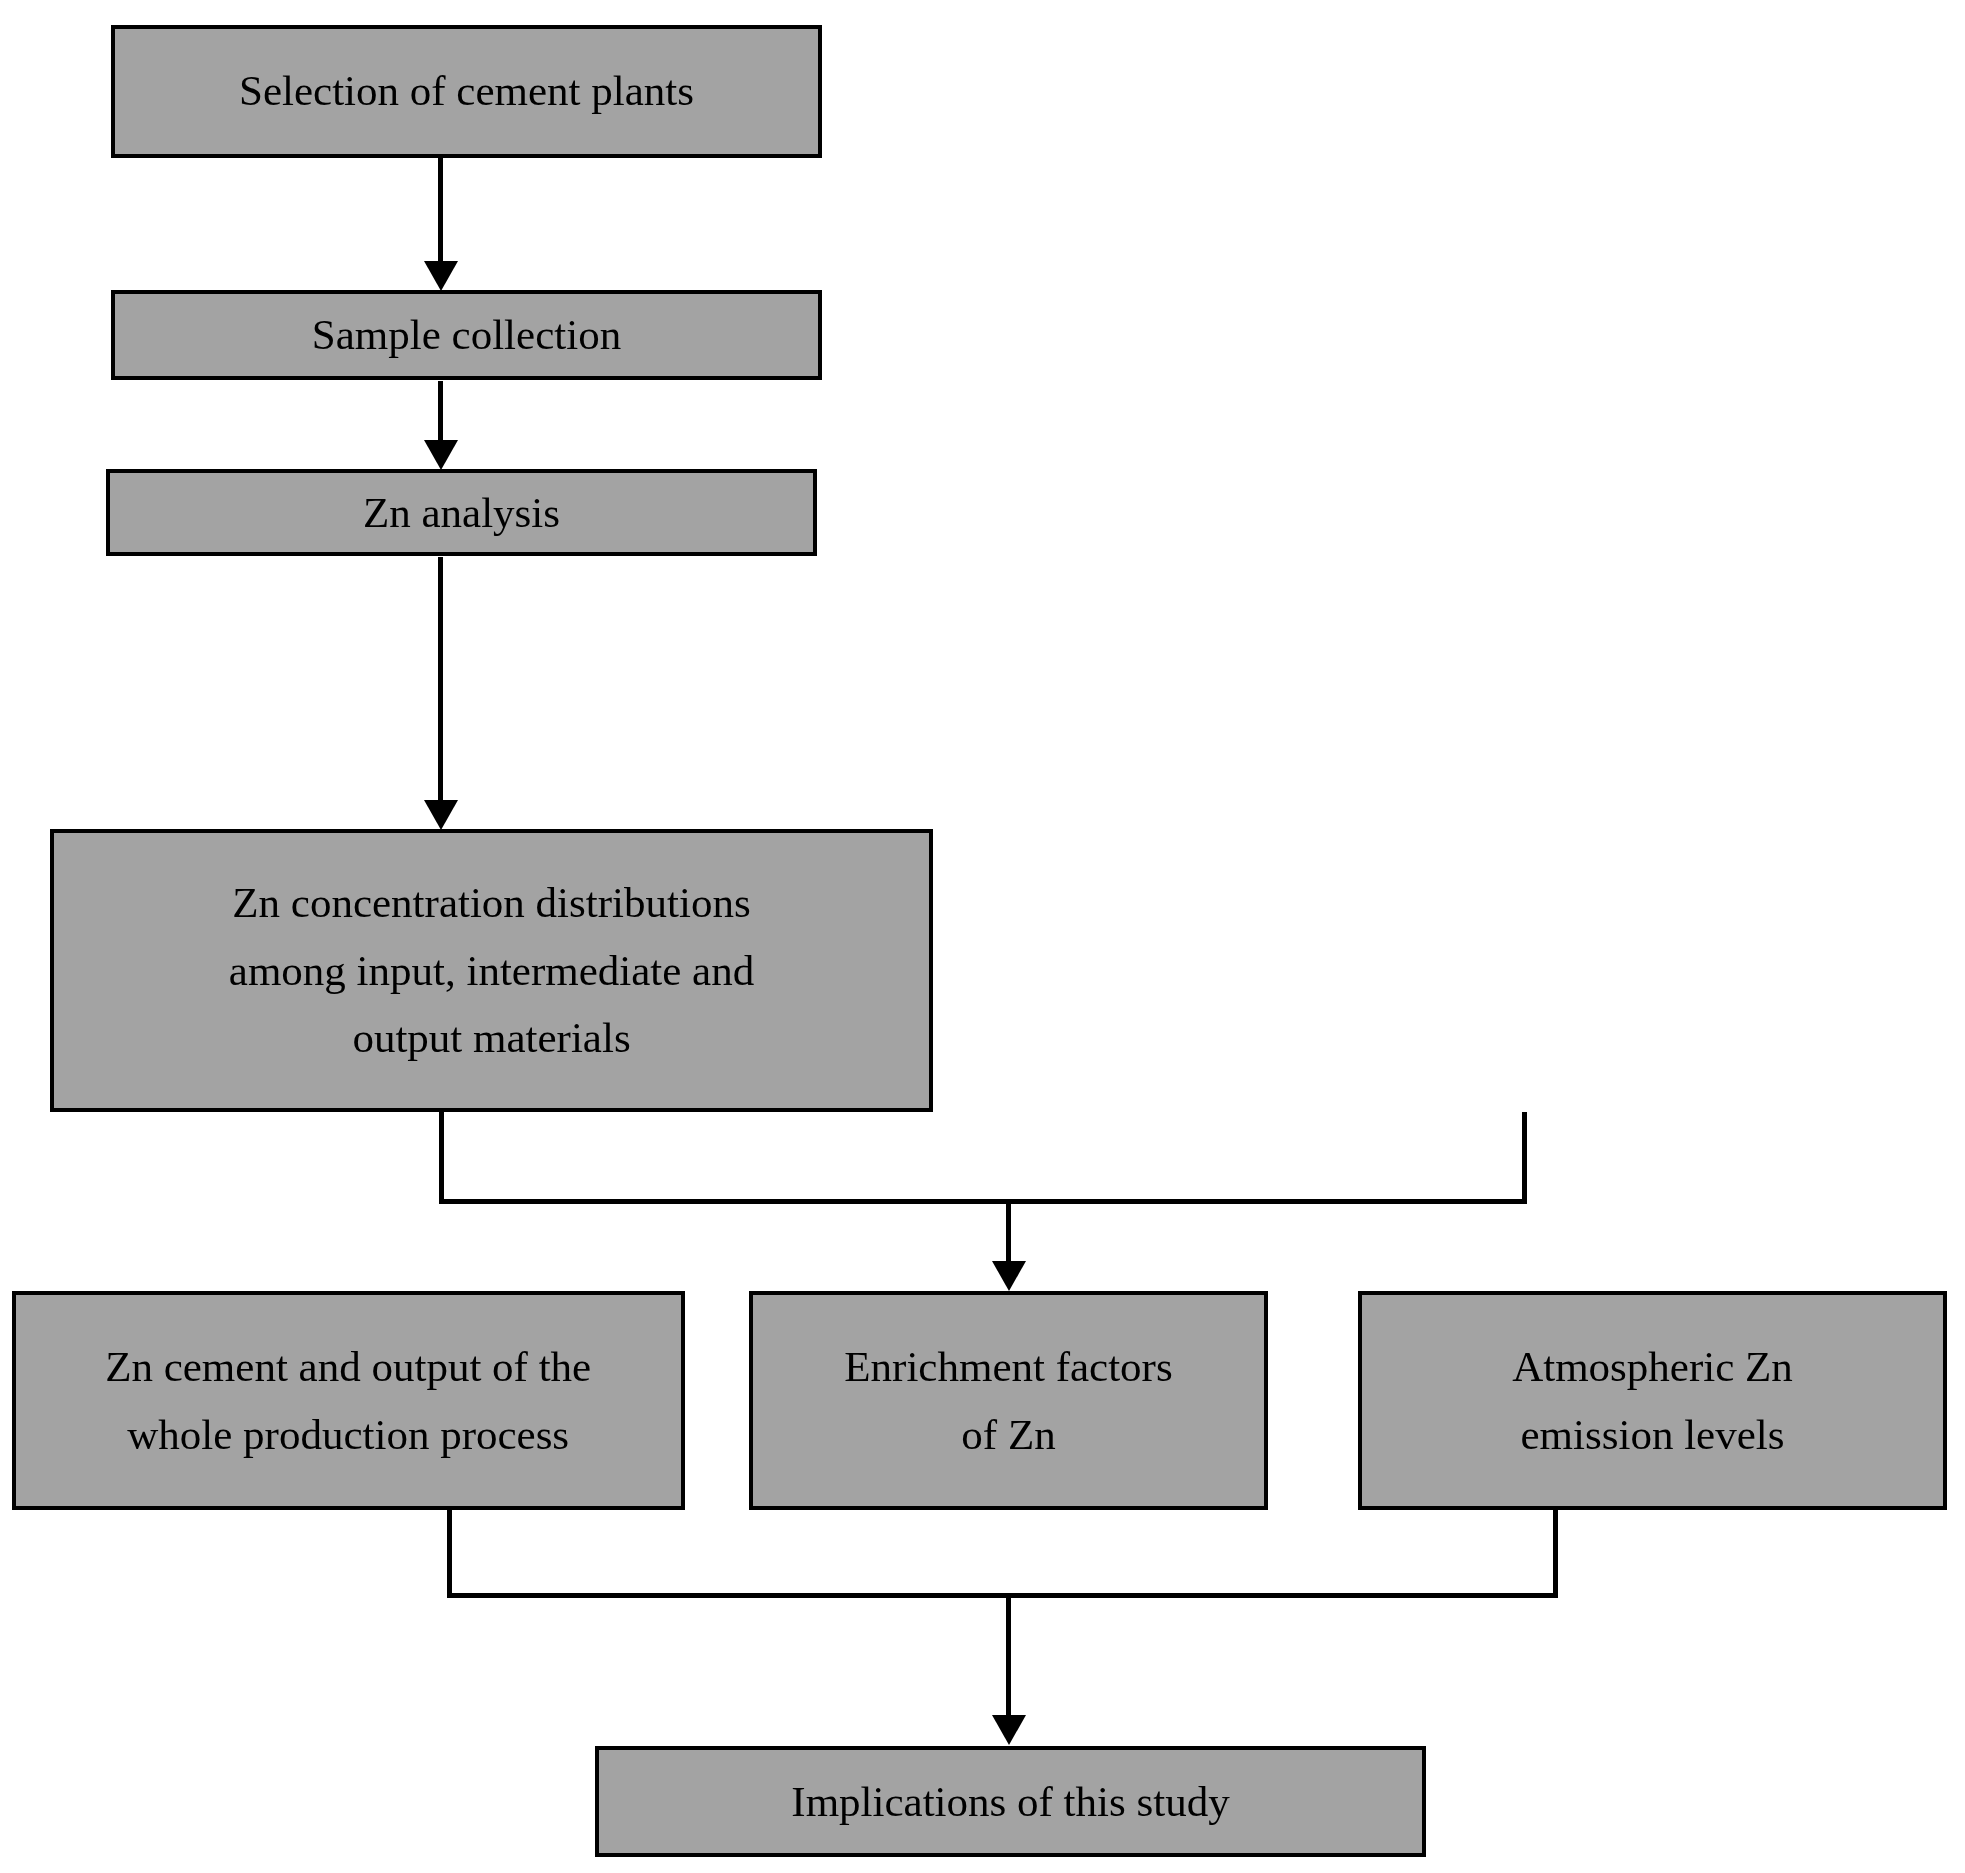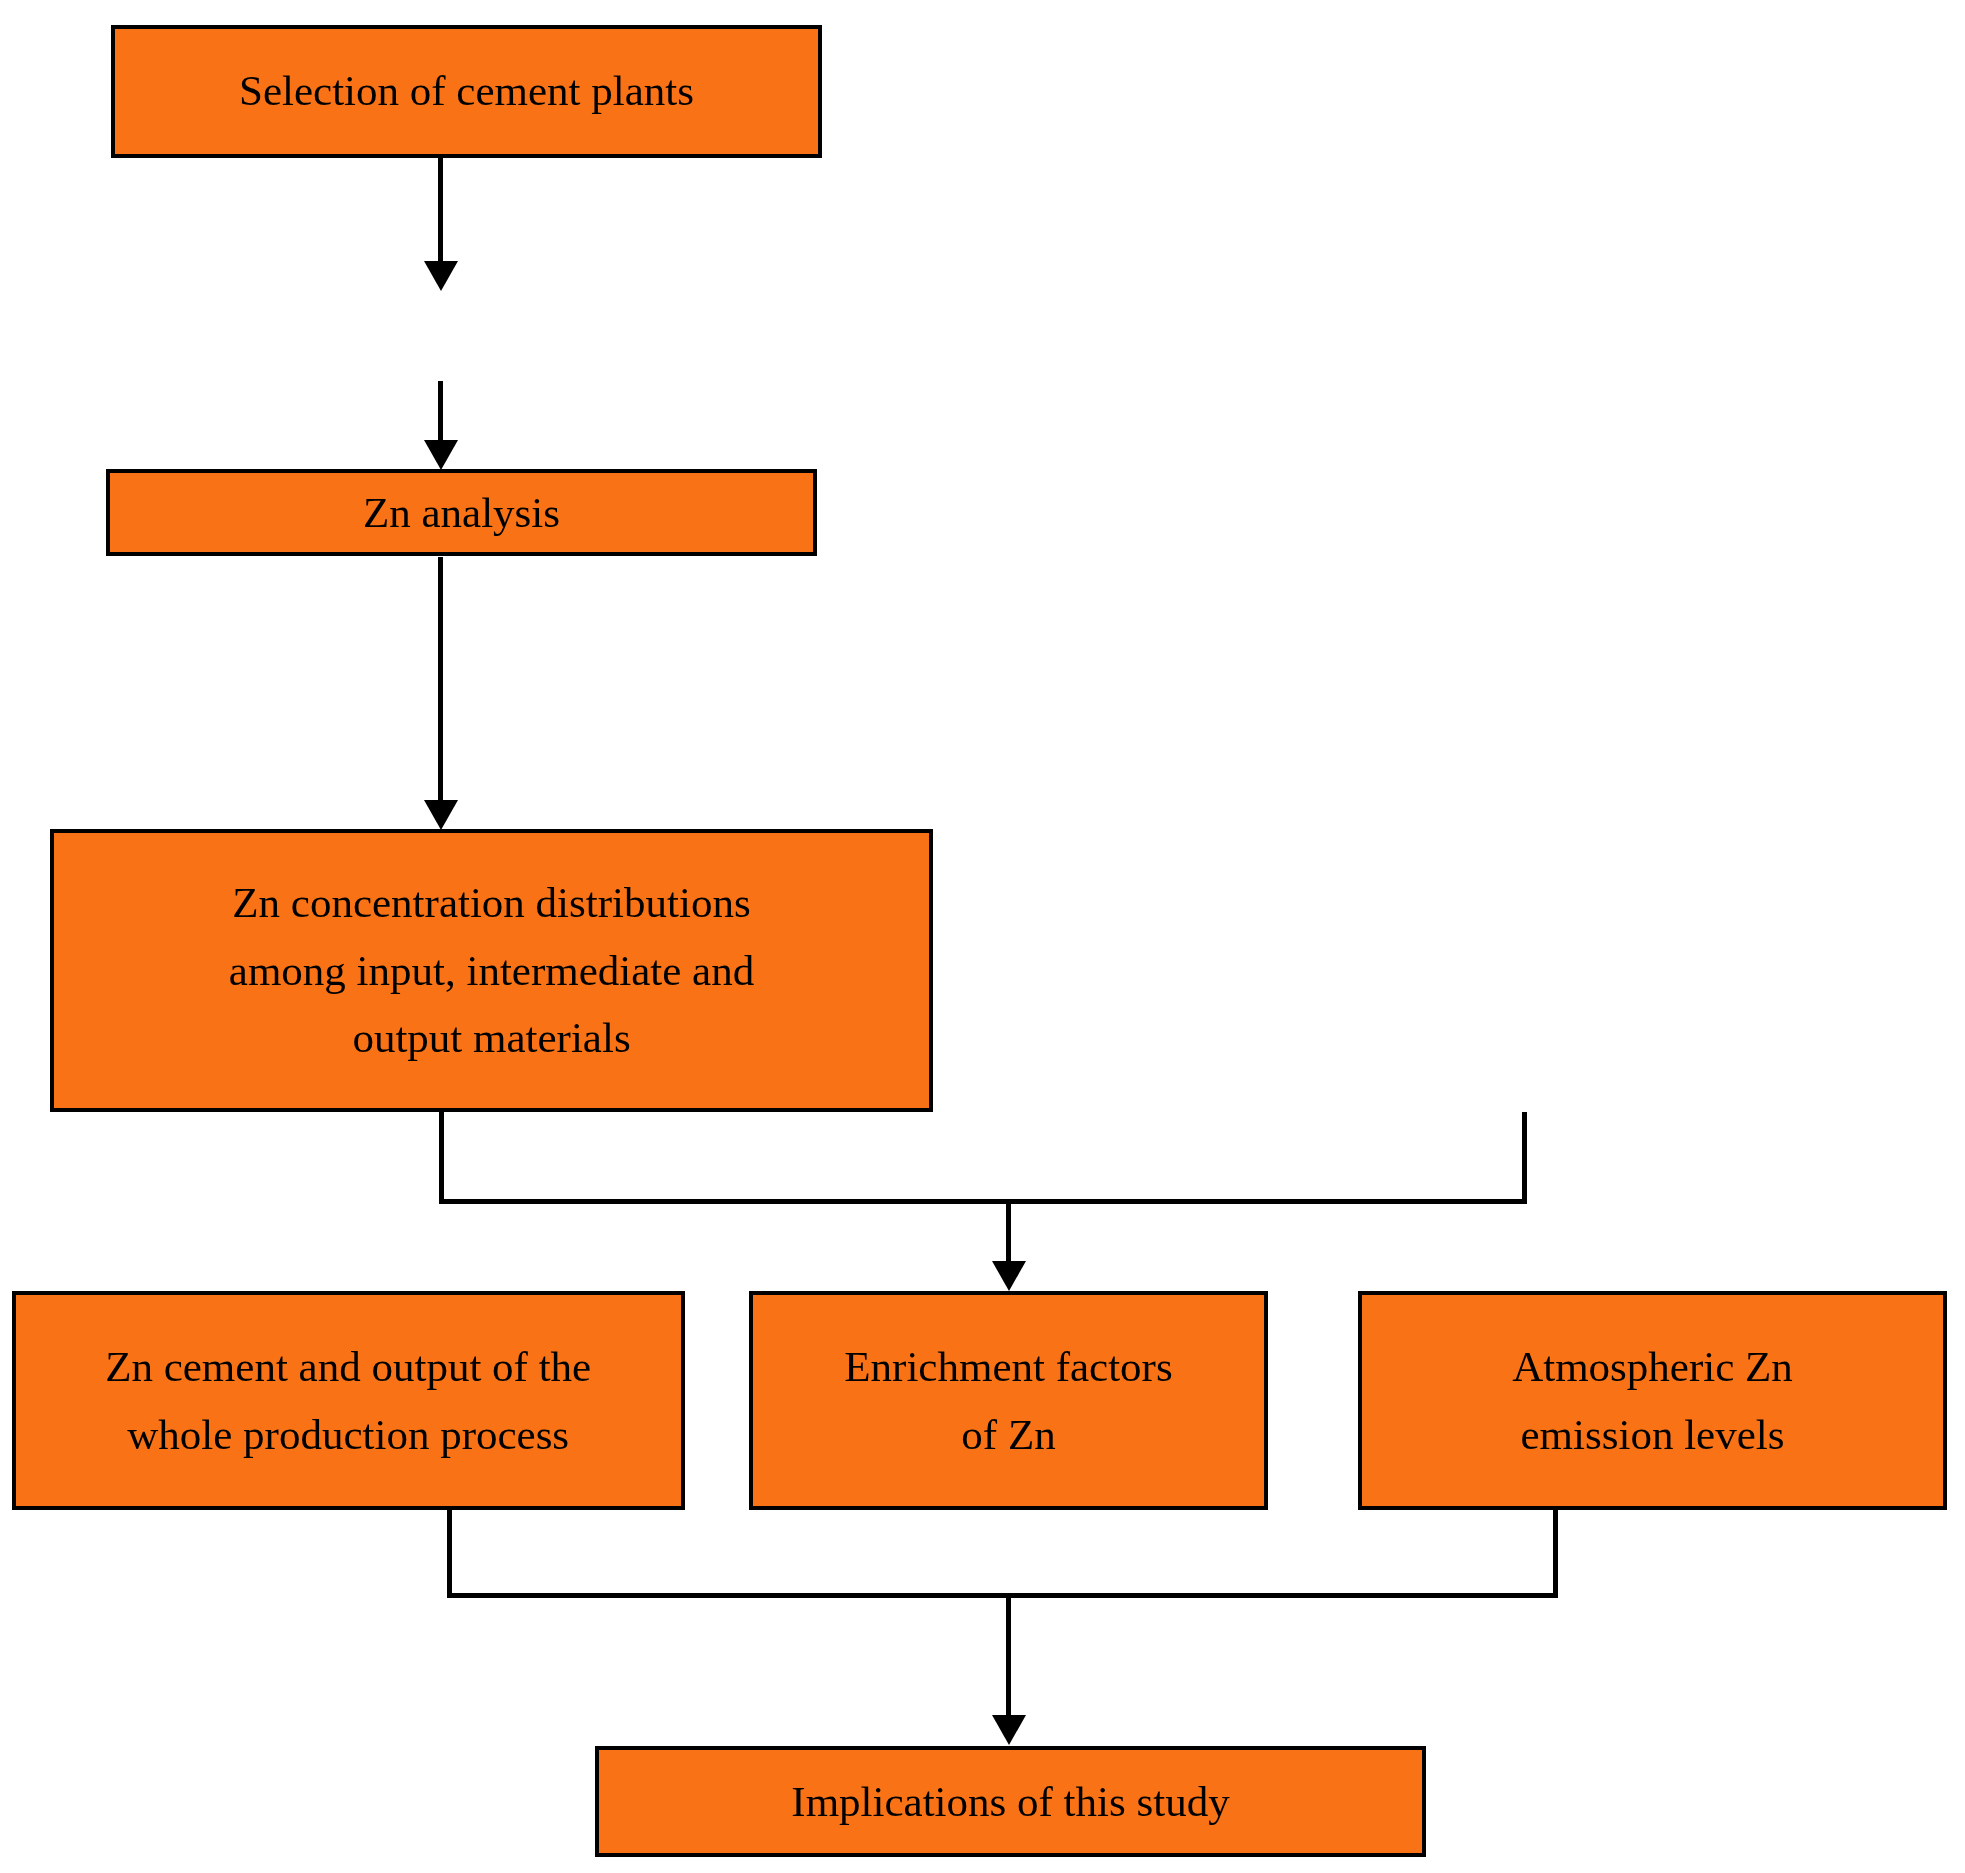--- a/index.html
+++ b/index.html
@@ -13,21 +13,21 @@
     width: 1965px;
     height: 1873px;
     background: #ffffff;
     overflow: hidden;
     font-family: "Liberation Serif", "DejaVu Serif", serif;
   }
   .node {
     position: absolute;
     box-sizing: border-box;
     border: 4.1px solid #000000;
-    background: #f97316;
+    background: #a3a3a3;
     display: flex;
     align-items: center;
     justify-content: center;
     text-align: center;
     color: #000000;
     font-size: 43px;
     line-height: 1.58;
     padding: 0 10.5px;
     font-family: "Liberation Serif", "DejaVu Serif", serif;
   }
@@ -53,20 +53,23 @@
 </style>
 </head>
 <body>
 
 <div id="canvas">
 
   <div class="node" style="left:111px; top:24.5px; width:711px; height:133px;">
     <span class="label">Selection of cement plants</span>
   </div>
 
+  <div class="node" style="left:111px; top:290px; width:711px; height:90px;">
+    <span class="label">Sample collection</span>
+  </div>
 
   <div class="node" style="left:106px; top:469px; width:711px; height:87px;">
     <span class="label">Zn analysis</span>
   </div>
 
   <div class="node" style="left:50px; top:829px; width:883px; height:283px;">
     <span class="label">Zn concentration distributions
 among input, intermediate and
 output materials</span>
   </div>

